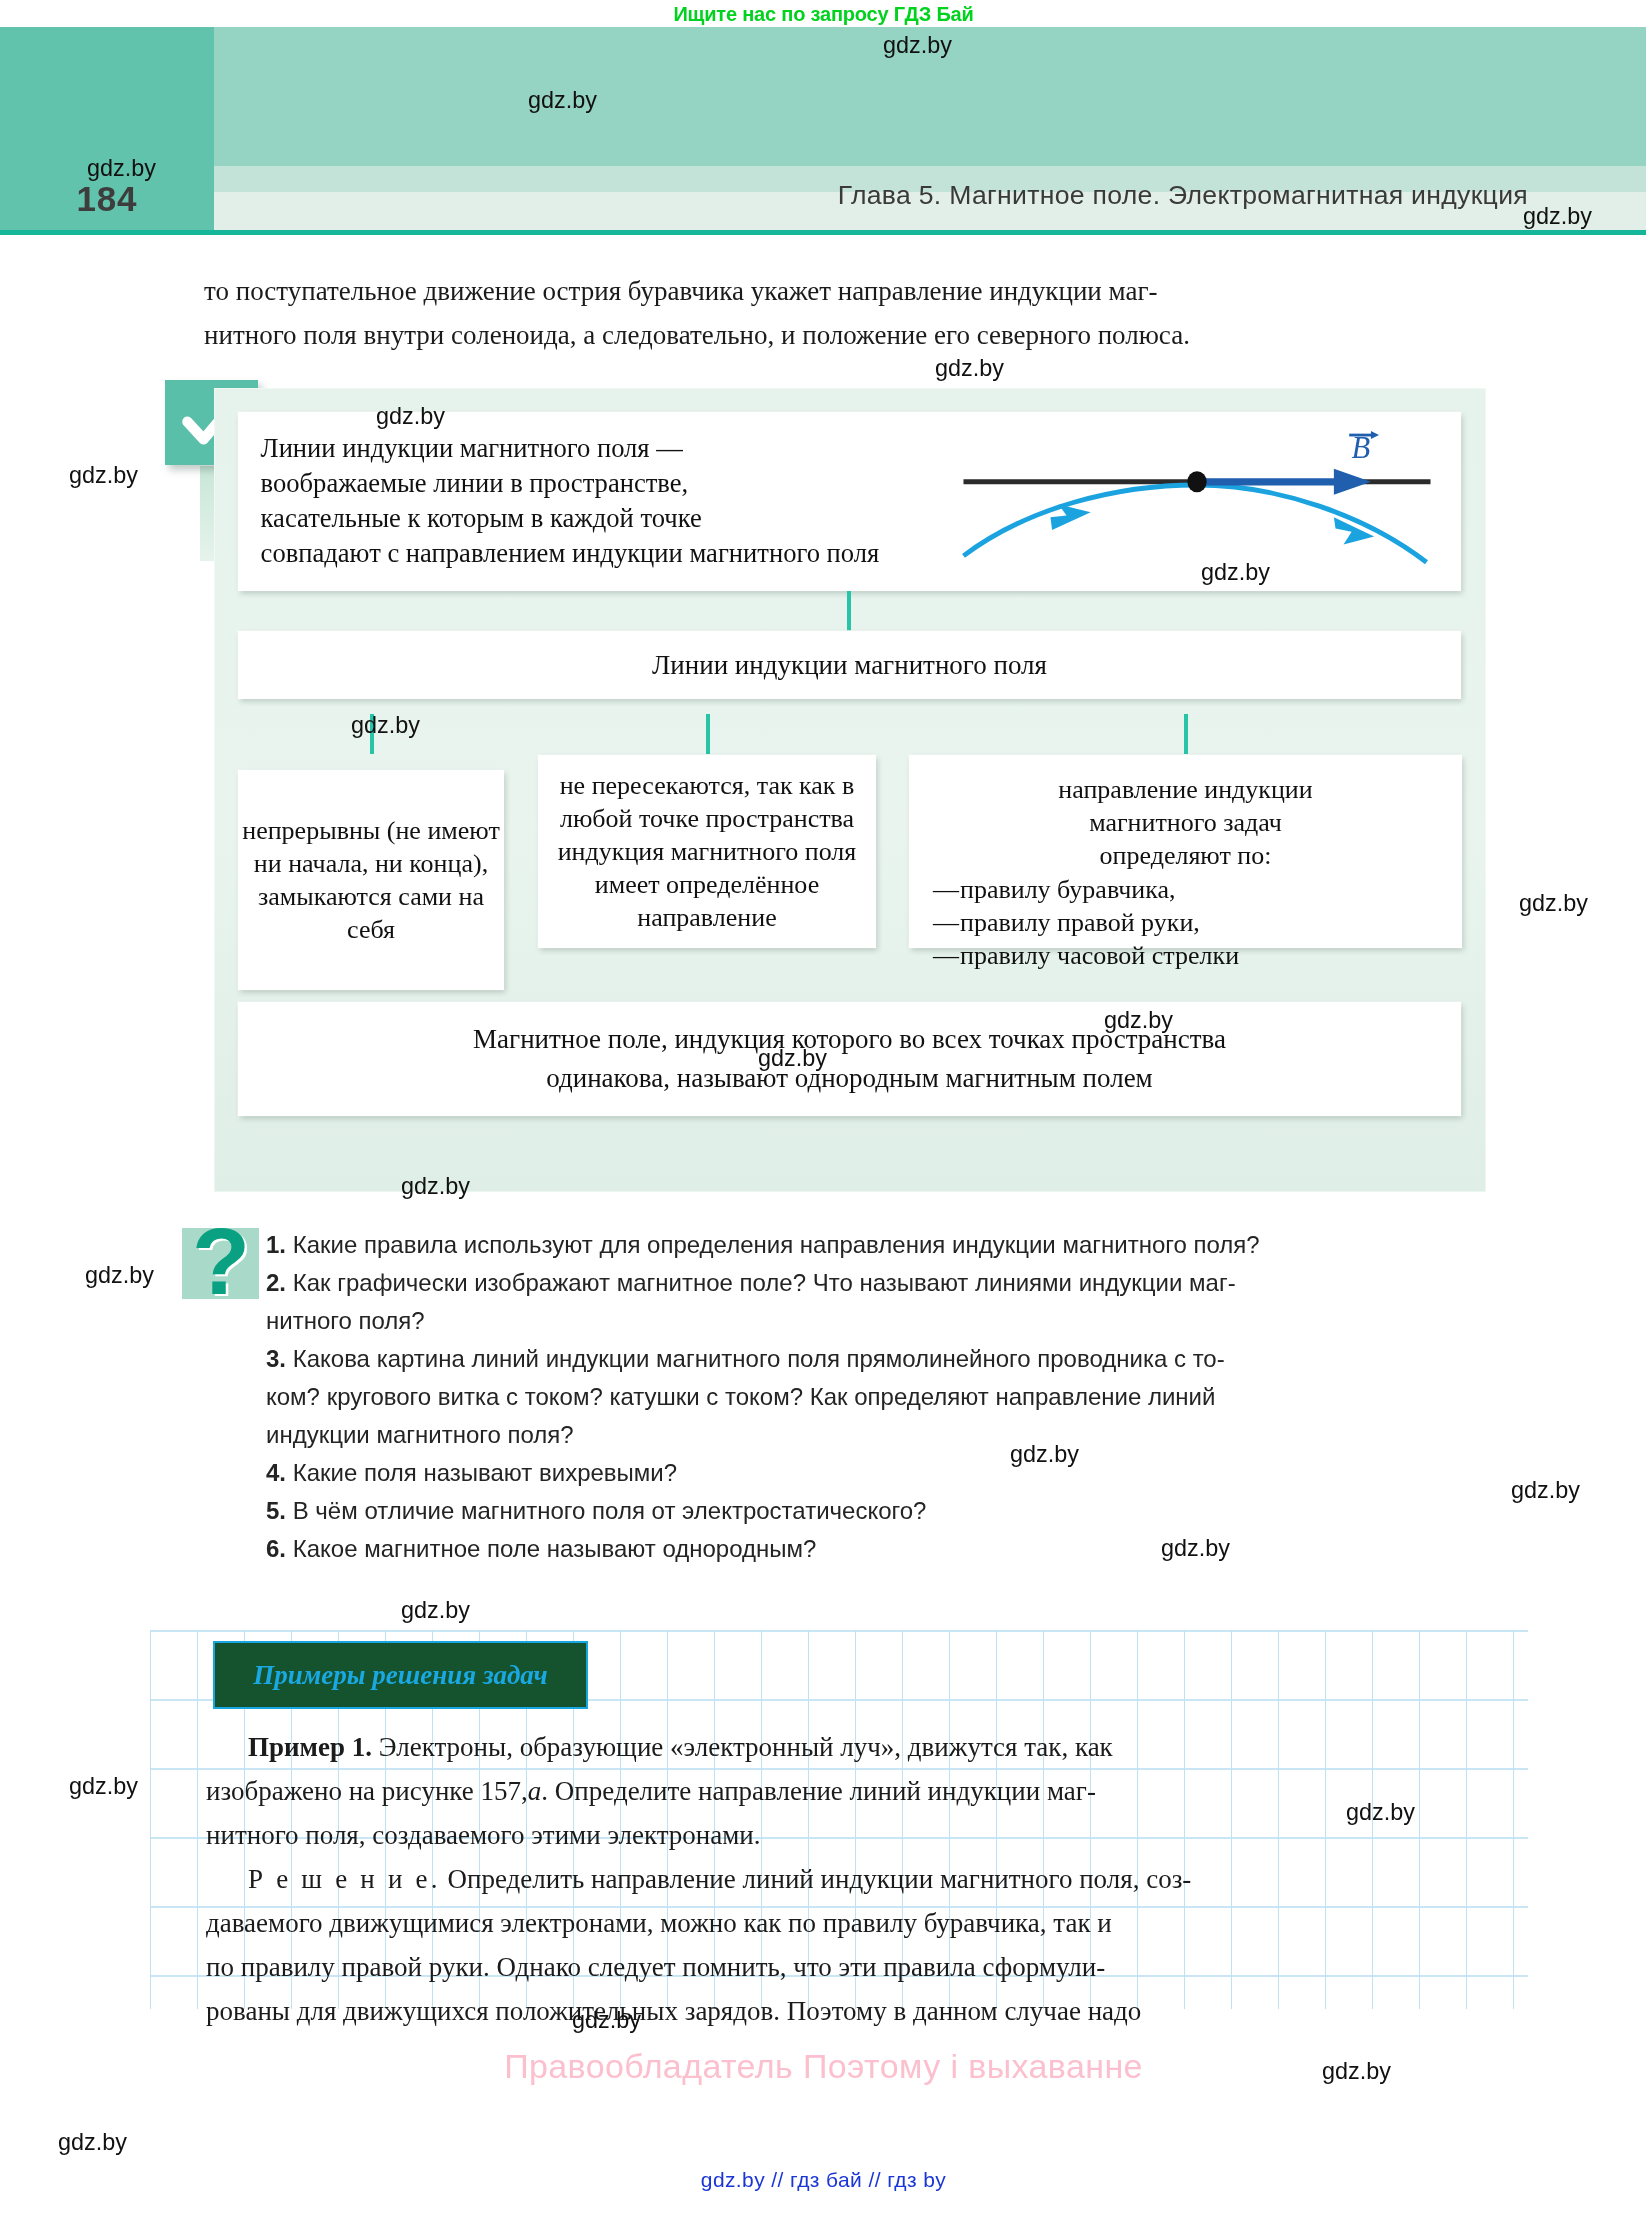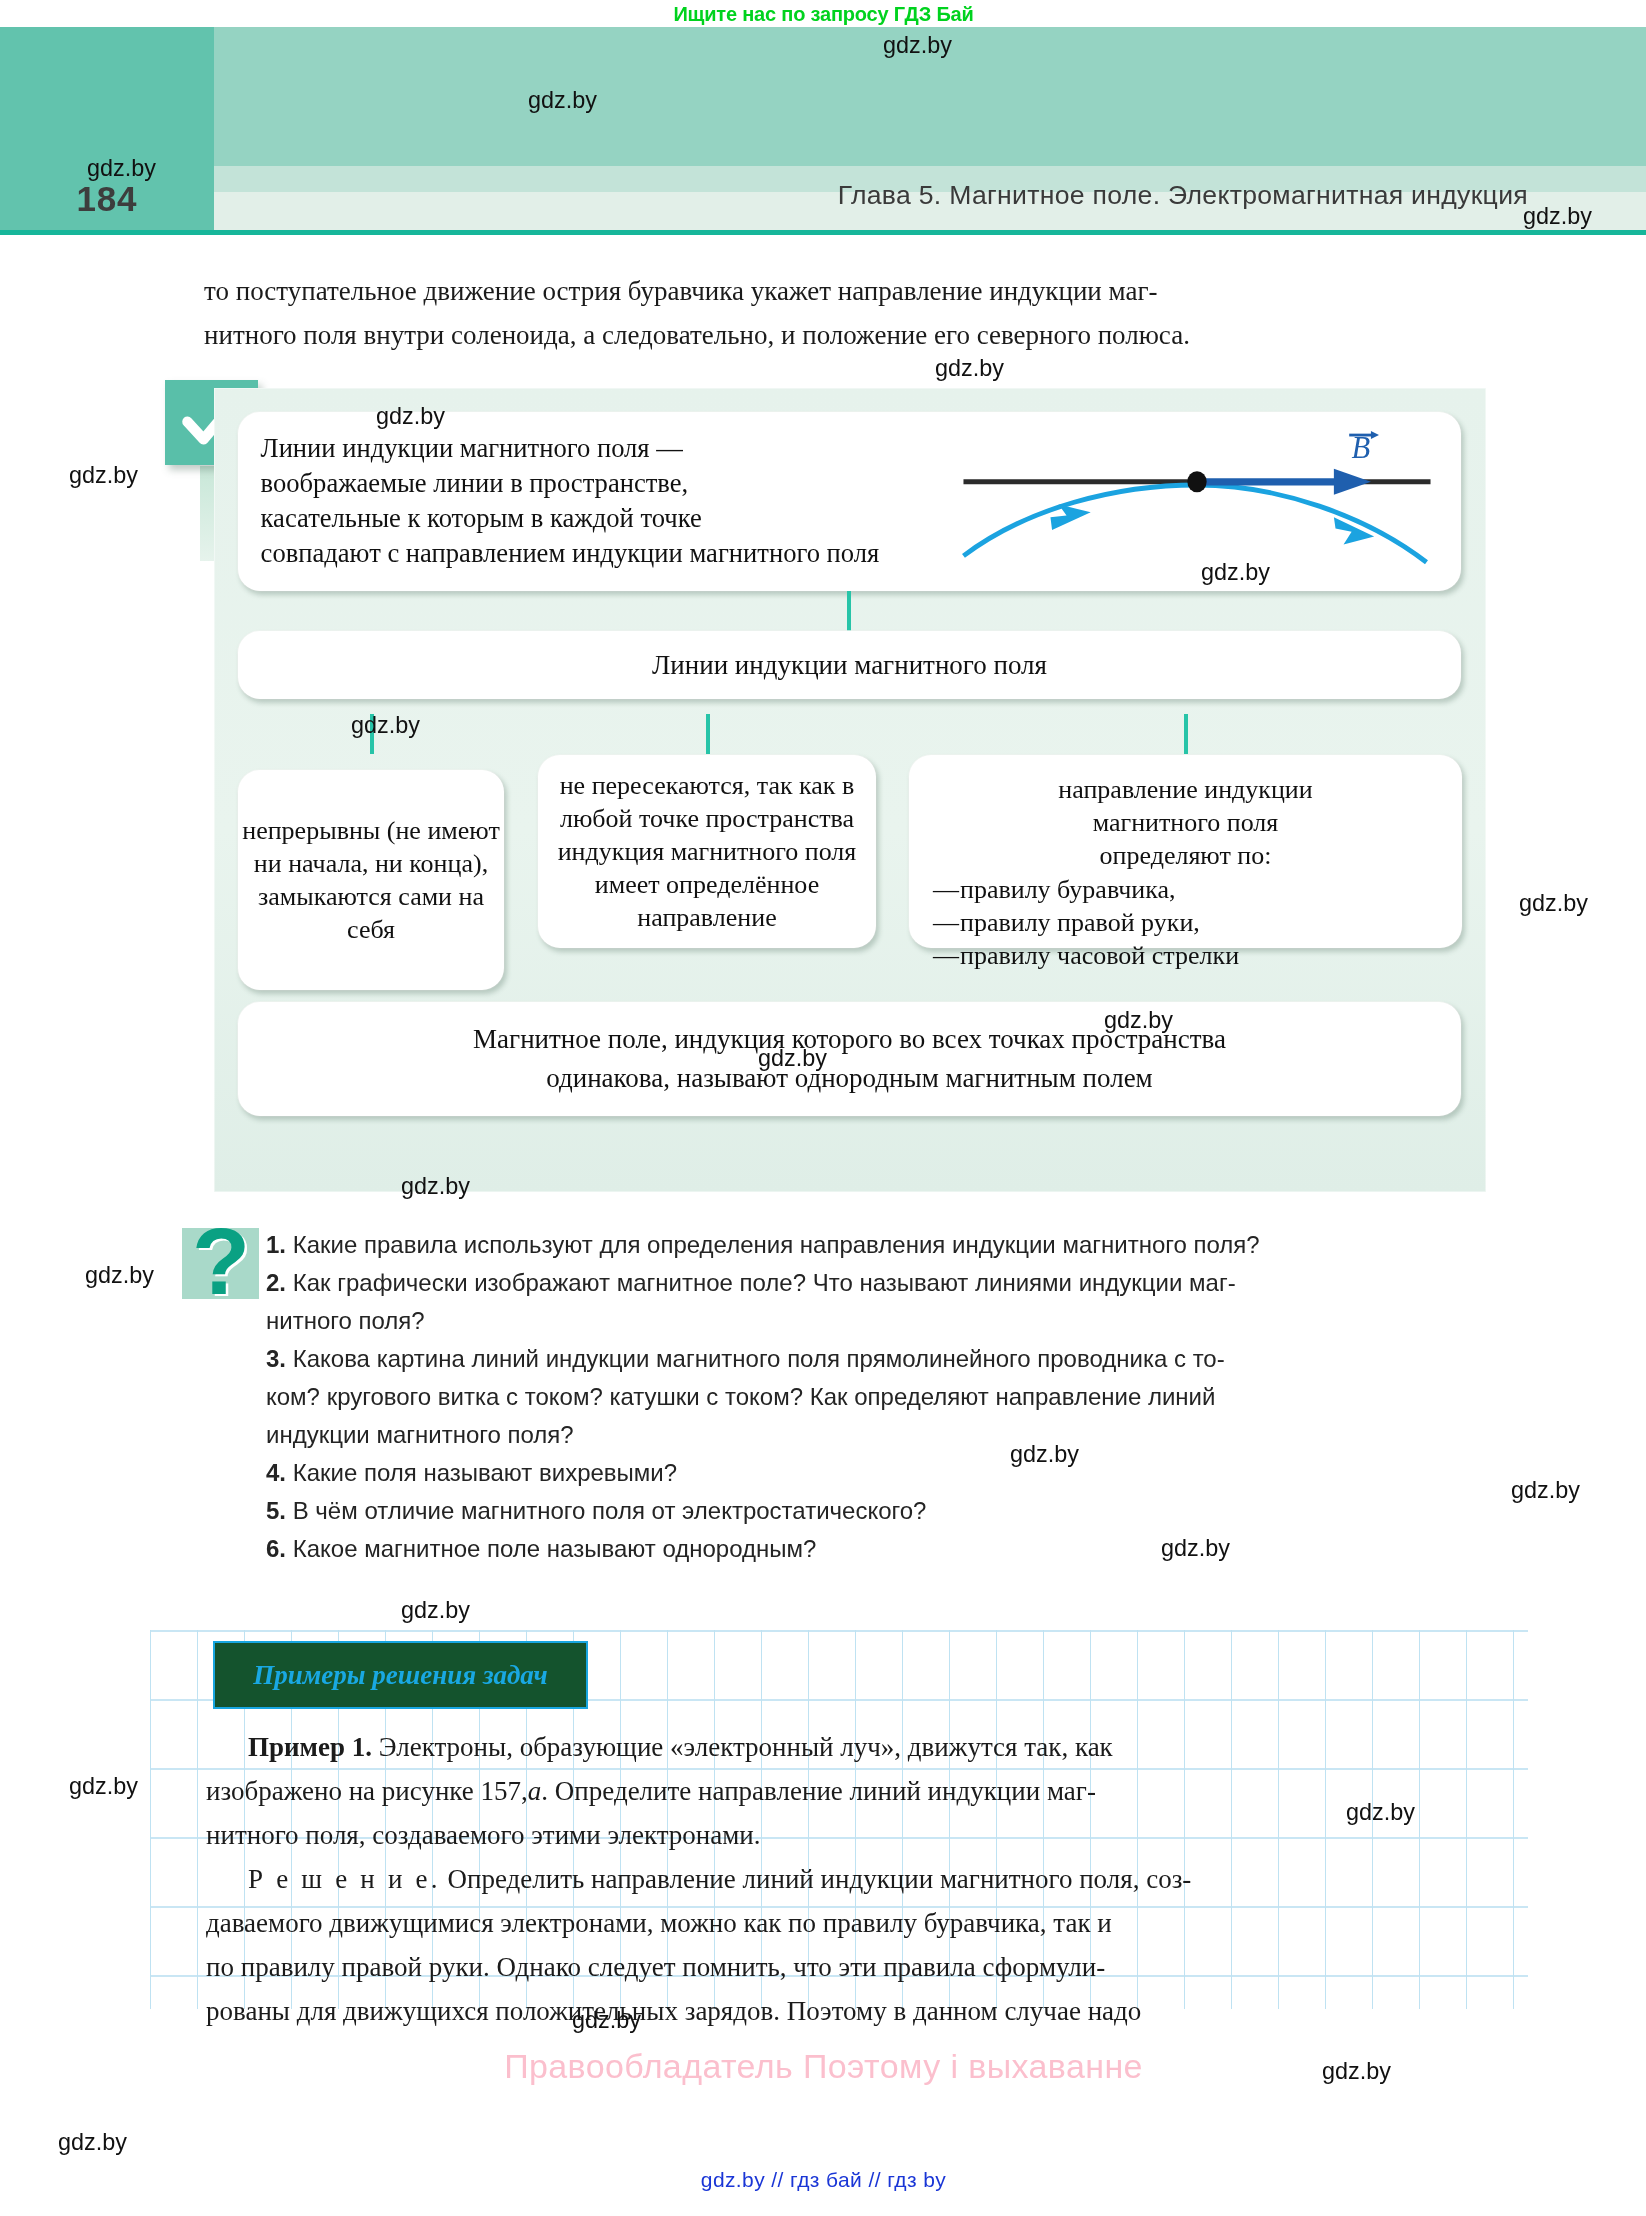--- a/index.html
+++ b/index.html
@@ -71,21 +71,20 @@
     background:linear-gradient(to bottom,#e6f2ec 0%,#e9f4ee 55%,#dfeee7 100%);
   }
   .scheme:after{
     content:"";position:absolute;left:0;top:0;width:100%;height:100%;
     box-shadow:inset 0 0 0 0.8px rgba(255,255,255,0.55);
   }
   .card{
     position:absolute;background:#ffffff;
     box-shadow:2.4px 3.2px 5.6px rgba(90,120,105,0.33), 0 0 0 0.8px #f2f6f3;
     box-sizing:border-box;
-    border-radius:22px;
   }
   .card-inner{
     position:absolute;left:0;top:0;width:100%;height:100%;
     display:flex;align-items:center;justify-content:center;
     text-align:center;color:#111;
     font-family:"Liberation Serif", serif;
   }
 
   
   .c-def{left:24px;top:24px;width:1223px;height:179px;}
@@ -271,21 +270,21 @@
 
     <div class="card c-f1">
       <div class="card-inner">непрерывны (не имеют ни начала, ни конца), замыкаются сами на себя</div>
     </div>
     <div class="card c-f2">
       <div class="card-inner">не пересекаются, так как в любой точке пространства индукция магнитного поля имеет определённое направление</div>
     </div>
     <div class="card c-f3">
       <div class="f3-body">
         <div>направление индукции</div>
-        <div>магнитного поля</div>
+        <div>магнитного задач</div>
         <div>определяют по:</div>
         <div class="f3-list">
           <div><span class="dash">—</span><span>правилу буравчика,</span></div>
           <div><span class="dash">—</span><span>правилу правой руки,</span></div>
           <div><span class="dash">—</span><span>правилу часовой стрелки</span></div>
         </div>
       </div>
     </div>
 
     <div class="card c-bot">

